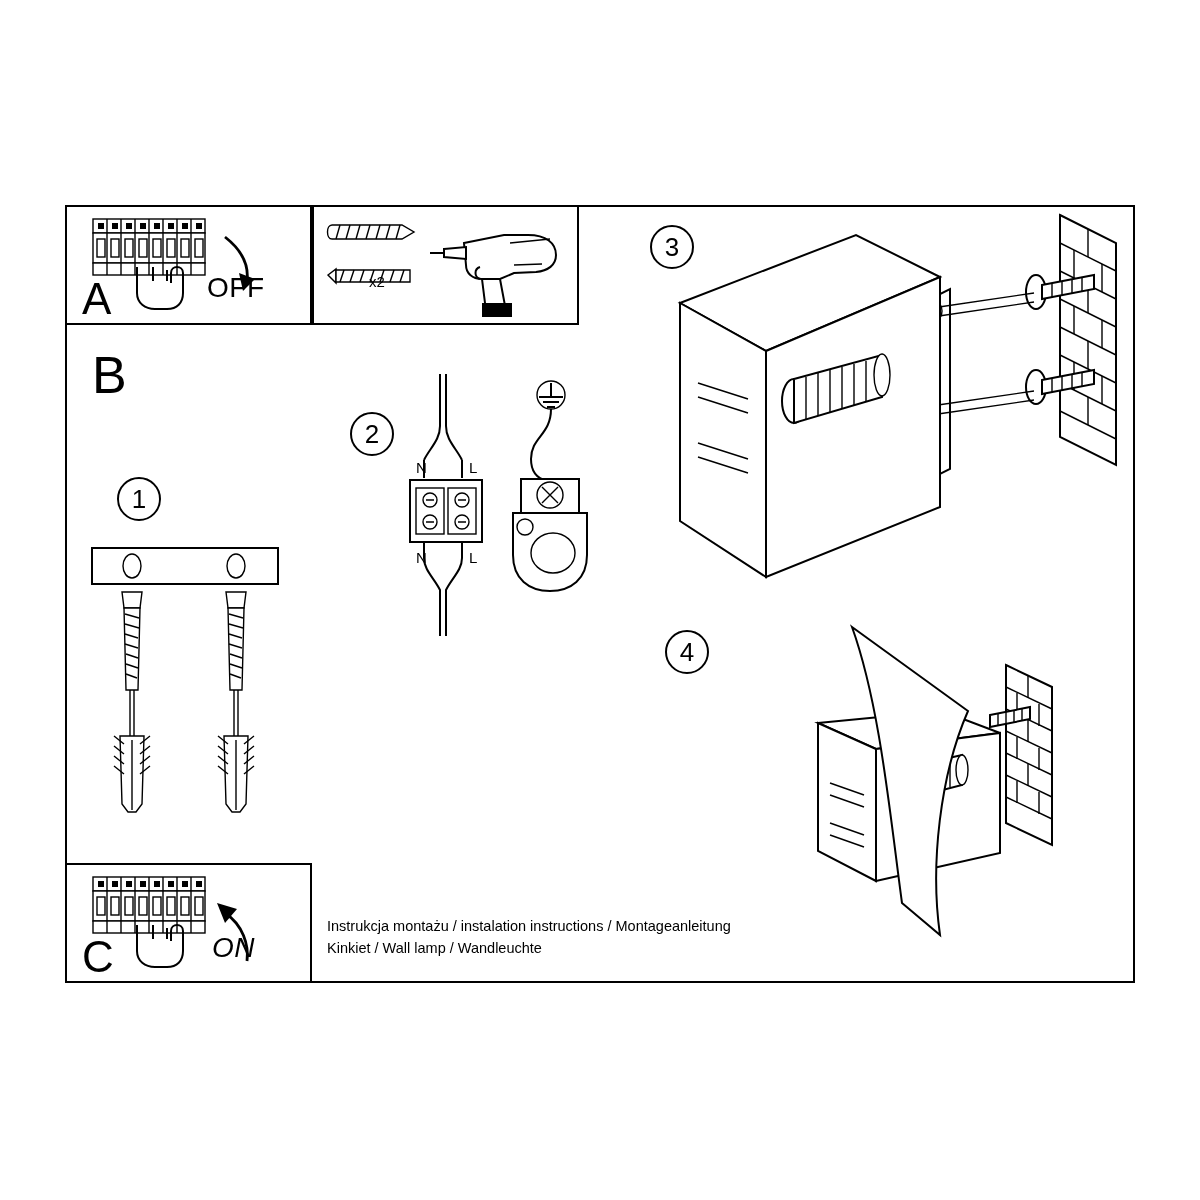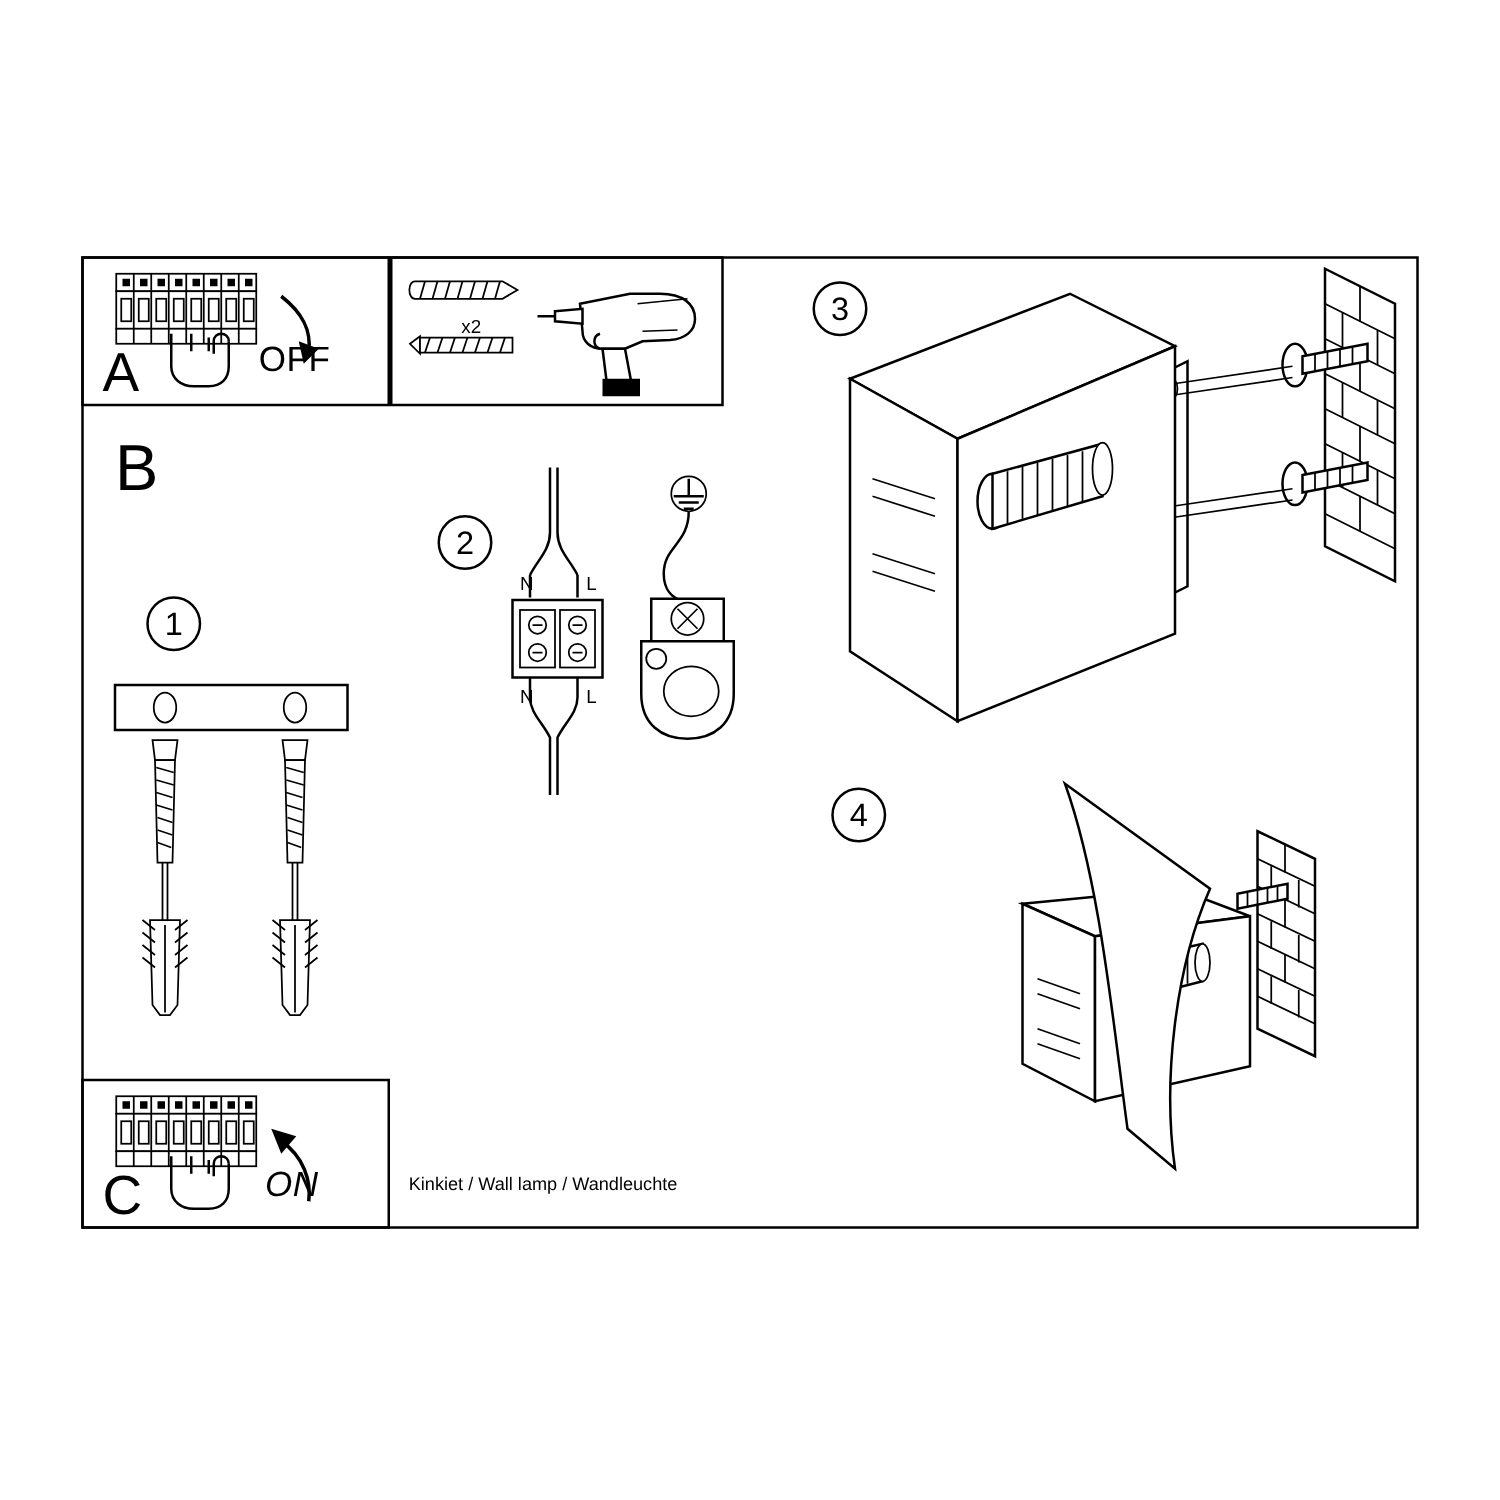--- a/index.html
+++ b/index.html
@@ -12,21 +12,21 @@
   .word{font-size:28px;letter-spacing:.5px;}
   .circ{position:absolute;width:44px;height:44px;border:2.5px solid #000;border-radius:50%;display:flex;align-items:center;justify-content:center;font-size:26px;box-sizing:border-box;}
   .capt{position:absolute;font-size:14.5px;line-height:22px;white-space:pre-line;}
   svg{display:block;overflow:visible;}
   .s{fill:none;stroke:#000;stroke-width:2;}
   .s1{fill:none;stroke:#000;stroke-width:1.4;}
   .s3{fill:none;stroke:#000;stroke-width:2.8;}
   .fw{fill:#fff;stroke:#000;stroke-width:2;}
   .fw1{fill:#fff;stroke:#000;stroke-width:1.4;}
   .fk{fill:#000;stroke:none;}
-  .tiny{font-size:15px;}
+  .tiny{font-size:15px;margin-top:20px;}
   .nl{font-size:15px;}
 </style>
 </head>
 <body>
 
 <div id="sheet">
 
   <div class="frame"></div>
 
   <div class="box" style="left:65px;top:205px;width:247px;height:120px;">
@@ -409,15 +409,16 @@
       </g>
       <g>
         <path class="s3" d="M180 96 C182 80 176 60 158 48"></path>
         <path class="fk" d="M150 38 L170 44 L158 58 Z"></path>
       </g>
     </svg>
   </div>
   <div class="lbl big-letter" style="left:82px;top:935px;">C</div>
   <div class="lbl word" style="left:212px;top:932px;font-style:italic;">ON</div>
 
+  <div class="capt" style="left:327px;top:915px;">Instrukcja montażu / instalation instructions / Montageanleitung</div>
   <div class="capt" style="left:327px;top:937px;">Kinkiet / Wall lamp / Wandleuchte</div>
 
 </div>
 
 </body></html>

